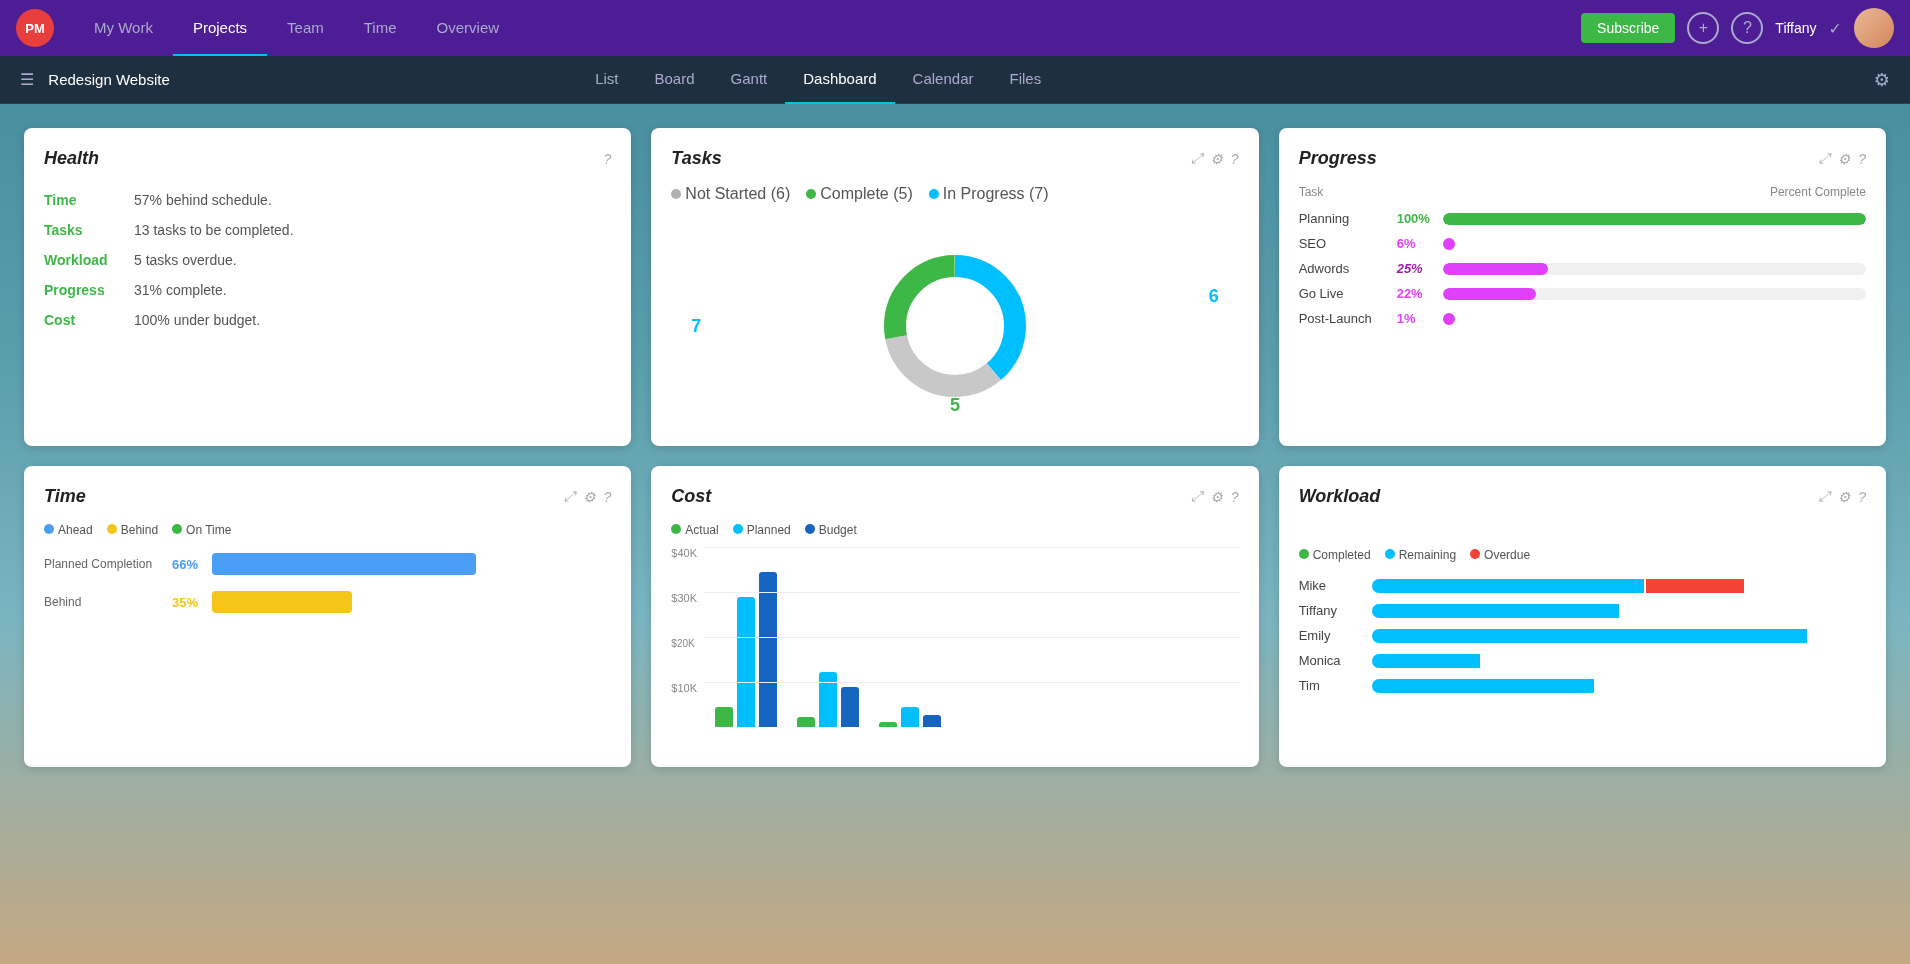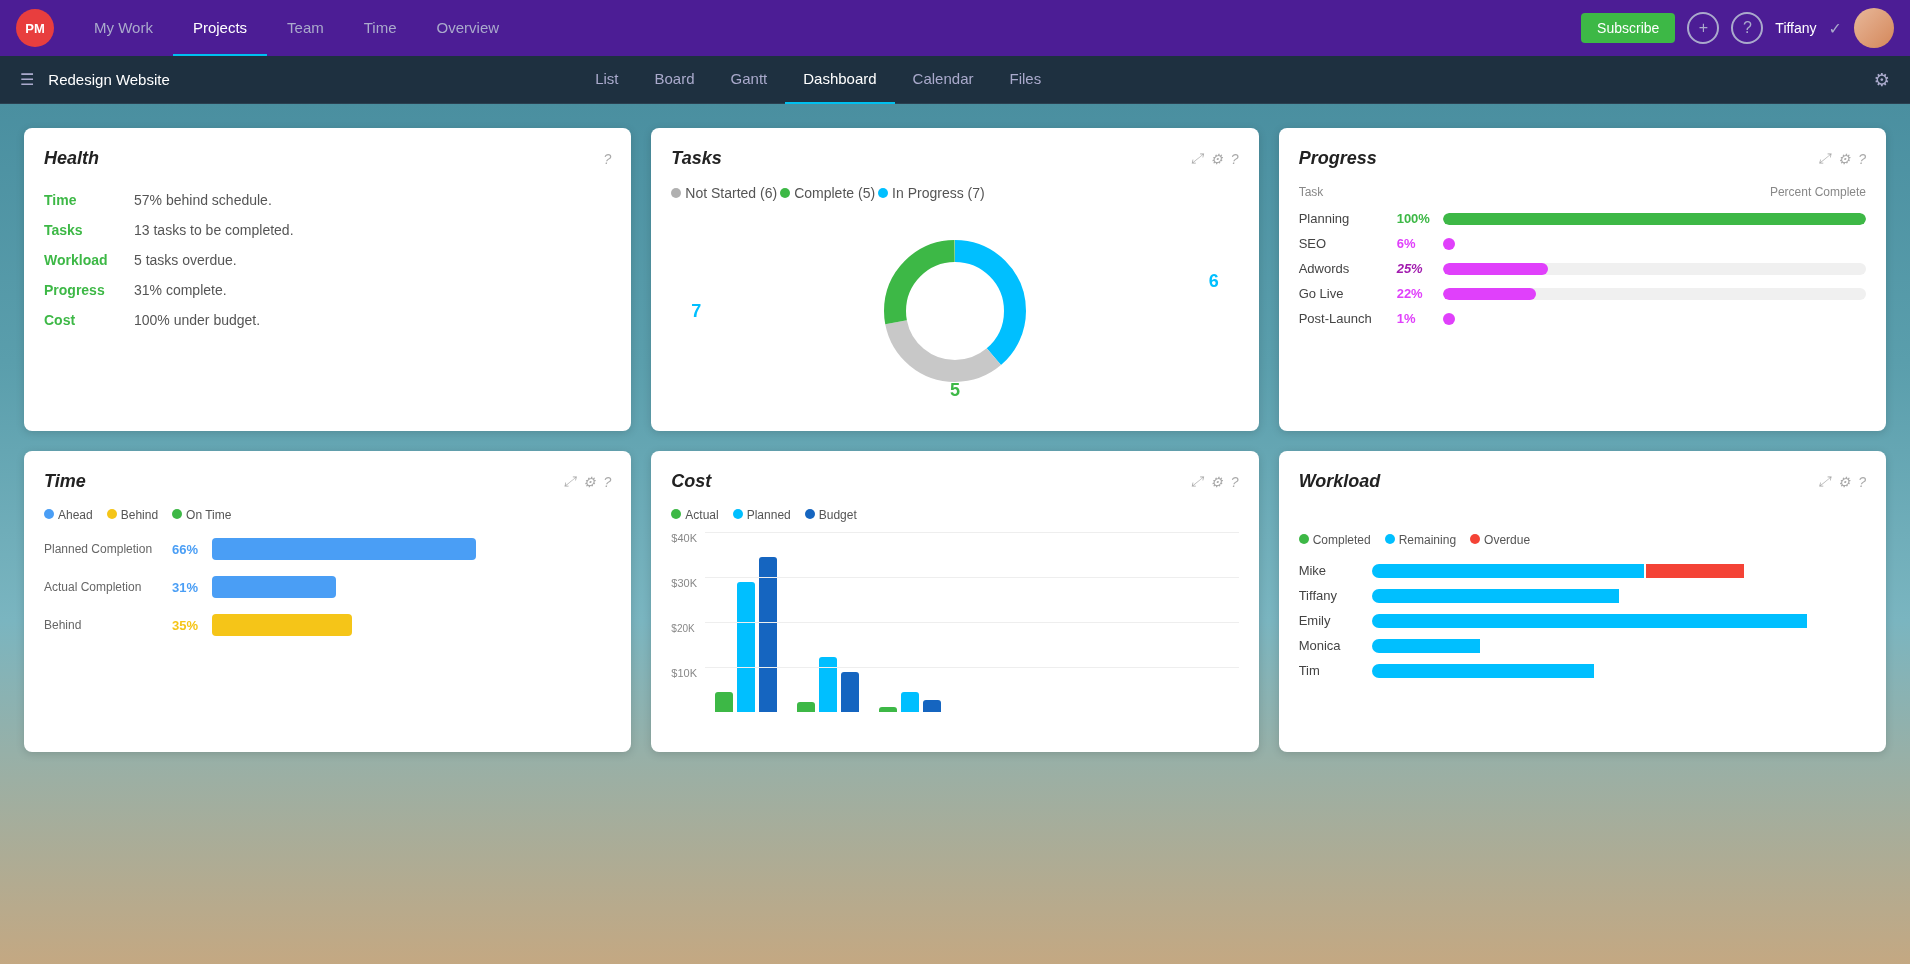--- a/index.html
+++ b/index.html
@@ -106,21 +106,21 @@
     .health-table td { padding: 7px 0; font-size: 14px; vertical-align: top; }
     .health-label { color: #3db846; font-weight: 600; width: 90px; }
     .health-label.time { color: #3db846; }
     .health-label.tasks { color: #3db846; }
     .health-label.workload { color: #3db846; }
     .health-label.progress { color: #3db846; }
     .health-label.cost { color: #3db846; }
     .health-value { color: #555; }
 
     
-    .tasks-legend { display: flex; gap: 3px; font-size: 14px; color: #555; margin-bottom: 10px; }
+    .tasks-legend { display: flex; gap: 16px; font-size: 16px; color: #555; margin-bottom: 23px; }
     .legend-dot { width: 10px; height: 10px; border-radius: 50%; display: inline-block; margin-right: 4px; }
     .donut-container {
       display: flex; align-items: center; justify-content: center;
       position: relative; height: 200px;
     }
     .donut-number {
       position: absolute; font-size: 18px; font-weight: 600; color: #00bfff;
     }
     .donut-number.left { left: 20px; top: 50%; transform: translateY(-50%); }
     .donut-number.right { right: 20px; top: 30%; }
@@ -341,27 +341,20 @@
       </div>
 
       <div class="time-bar-row">
         <span class="time-bar-label">Planned Completion</span>
         <span class="time-bar-pct">66%</span>
         <div class="time-bar-track">
           <div class="time-bar-seg" style="width:66%;background:#4a9ef5;border-radius:4px;"></div>
         </div>
       </div>
 
-      <div class="time-bar-row">
-        <span class="time-bar-label">Actual Completion</span>
-        <span class="time-bar-pct">31%</span>
-        <div class="time-bar-track">
-          <div class="time-bar-seg" style="width:31%;background:#4a9ef5;border-radius:4px;"></div>
-        </div>
-      </div>
 
       <div class="time-bar-row">
         <span class="time-bar-label">Behind</span>
         <span class="time-bar-pct" style="color:#f5c518;">35%</span>
         <div class="time-bar-track">
           <div class="time-bar-seg" style="width:35%;background:#f5c518;border-radius:4px;"></div>
         </div>
       </div>
     </div>
 

